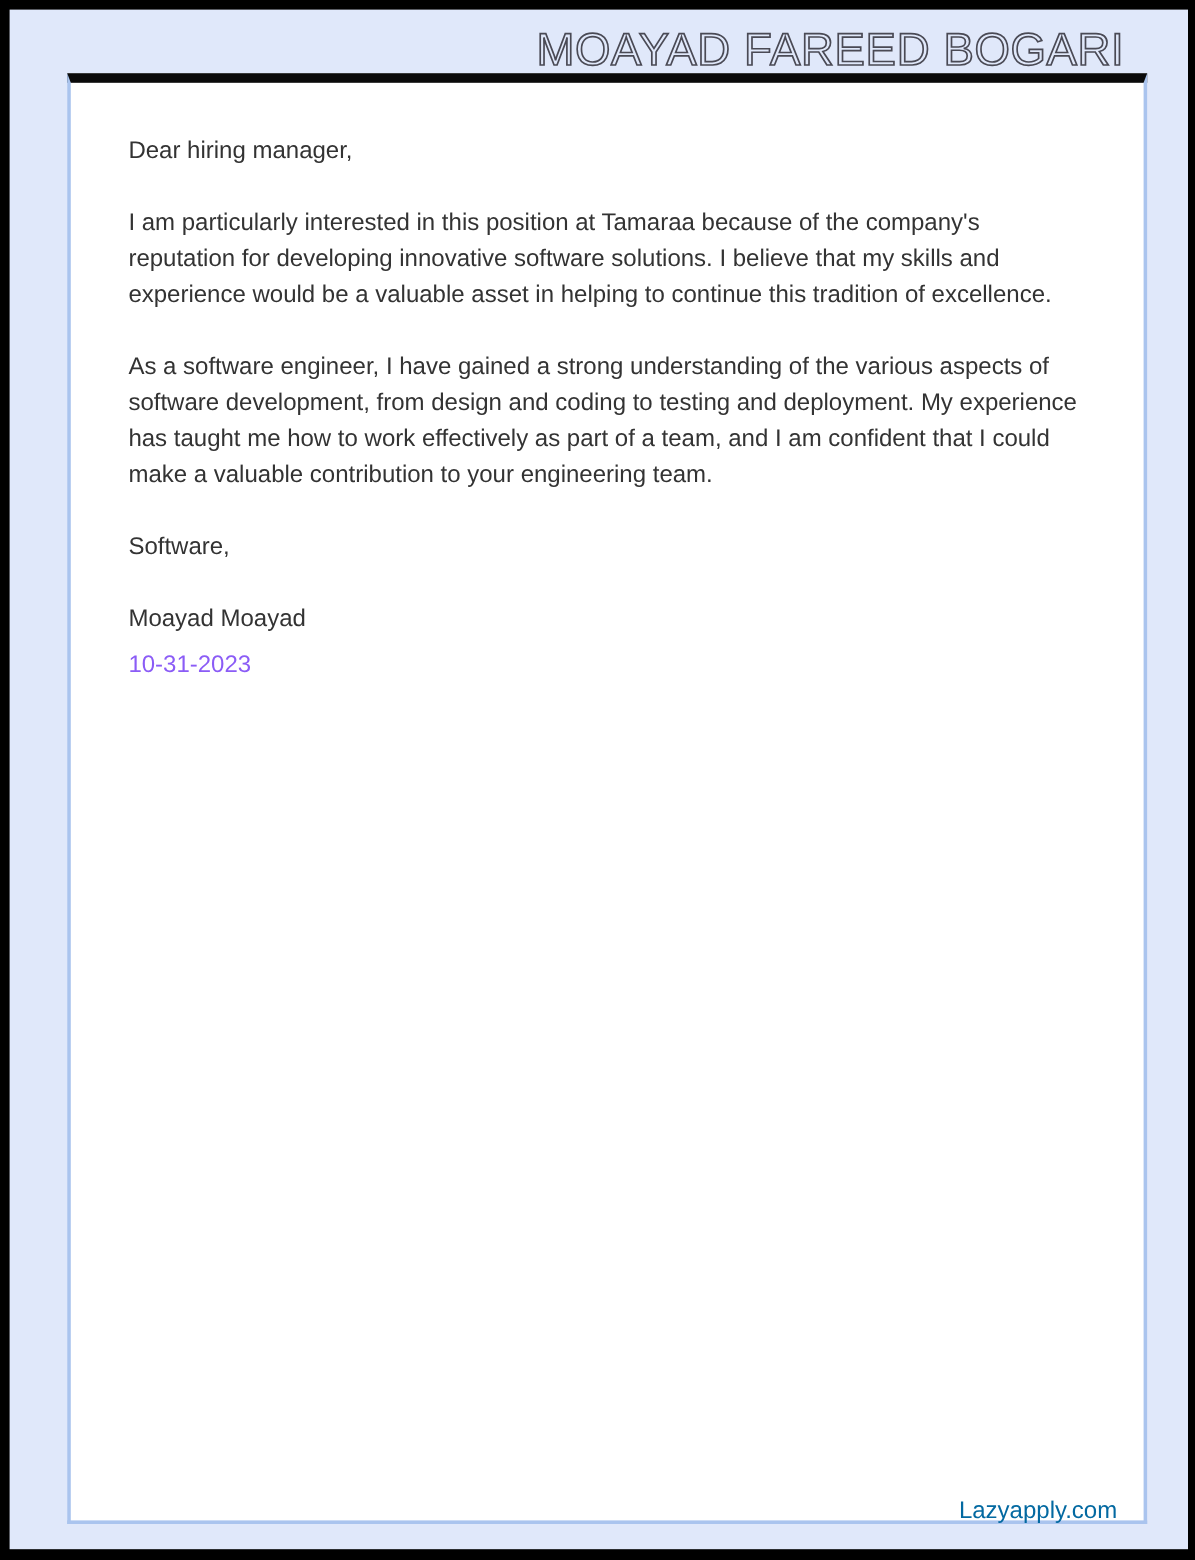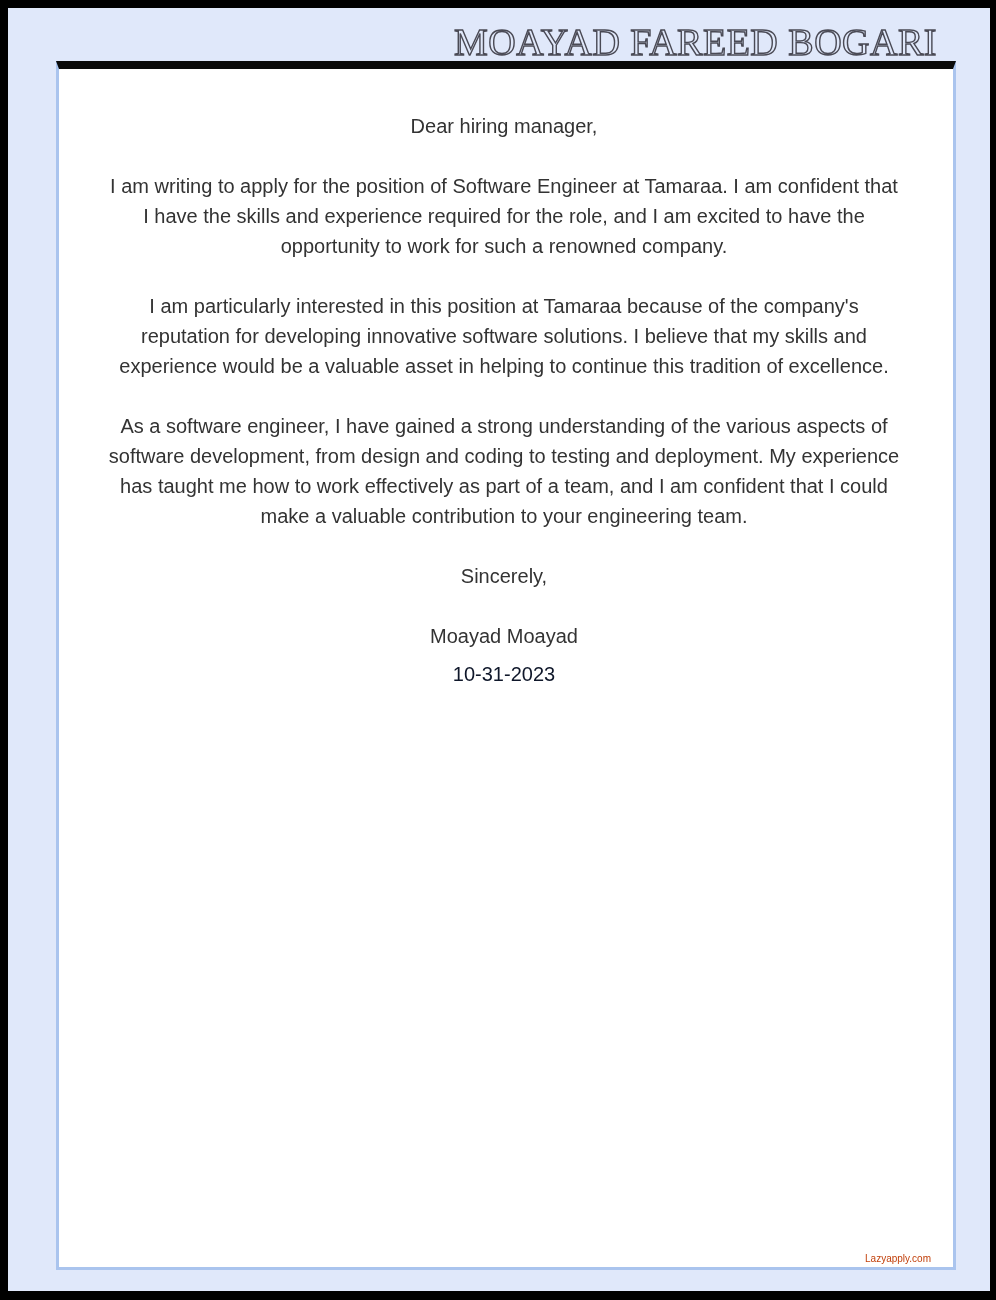--- a/index.html
+++ b/index.html
@@ -33,81 +33,78 @@
     display: flex;
     align-items: flex-end;
     justify-content: flex-end;
     font-size: 38px;
     line-height: 1;
     letter-spacing: 0.5px;
     font-weight: 400;
     color: transparent;
     -webkit-text-stroke: 1.4px #4a4a55;
     white-space: nowrap;
-    font-family: Liberation Serif, serif;
   }
   
   .page {
     position: absolute;
     left: 48px;
     top: 53px;
     width: 900px;
     height: 1209px;
     box-sizing: border-box;
     background: #ffffff;
     border: 3px solid #aac4ee;
     border-top: 8px solid #0a0a0a;
   }
   .letter-body {
     padding: 42px 52px 0 48px;
     color: #333333;
     font-size: 20px;
     line-height: 30px;
-    text-align: center;
   }
   .letter-body p {
     margin: 0 0 30px 0;
   }
   .letter-body p.signature {
     margin-bottom: 8px;
   }
   .letter-body p.date {
-    color: #0f172a;
+    color: #8b5cf6;
     margin-bottom: 0;
   }
   .brand-footer {
     position: absolute;
     top: 1243px;
     right: 59px;
-    font-size: 10px;
+    font-size: 20px;
     line-height: 16px;
-    color: #c2410c;
+    color: #0369a1;
   }
 </style>
 </head>
 <body>
 
 <div class="root">
   <div class="screen">
 
     <div class="brand-name">MOAYAD FAREED BOGARI</div>
 
     <div class="page">
       <div class="letter-body">
 
         <p>Dear hiring manager,</p>
 
-        <p>I am writing to apply for the position of Software Engineer at Tamaraa. I am confident that I have the skills and experience required for the role, and I am excited to have the opportunity to work for such a renowned company.</p>
 
         <p>I am particularly interested in this position at Tamaraa because of the company's reputation for developing innovative software solutions. I believe that my skills and experience would be a valuable asset in helping to continue this tradition of excellence.</p>
 
         <p>As a software engineer, I have gained a strong understanding of the various aspects of software development, from design and coding to testing and deployment. My experience has taught me how to work effectively as part of a team, and I am confident that I could make a valuable contribution to your engineering team.</p>
 
 
-        <p>Sincerely,</p>
+        <p>Software,</p>
 
         <p class="signature">Moayad Moayad</p>
 
         <p class="date">10-31-2023</p>
 
       </div>
     </div>
 
     <div class="brand-footer">Lazyapply.com</div>
 

